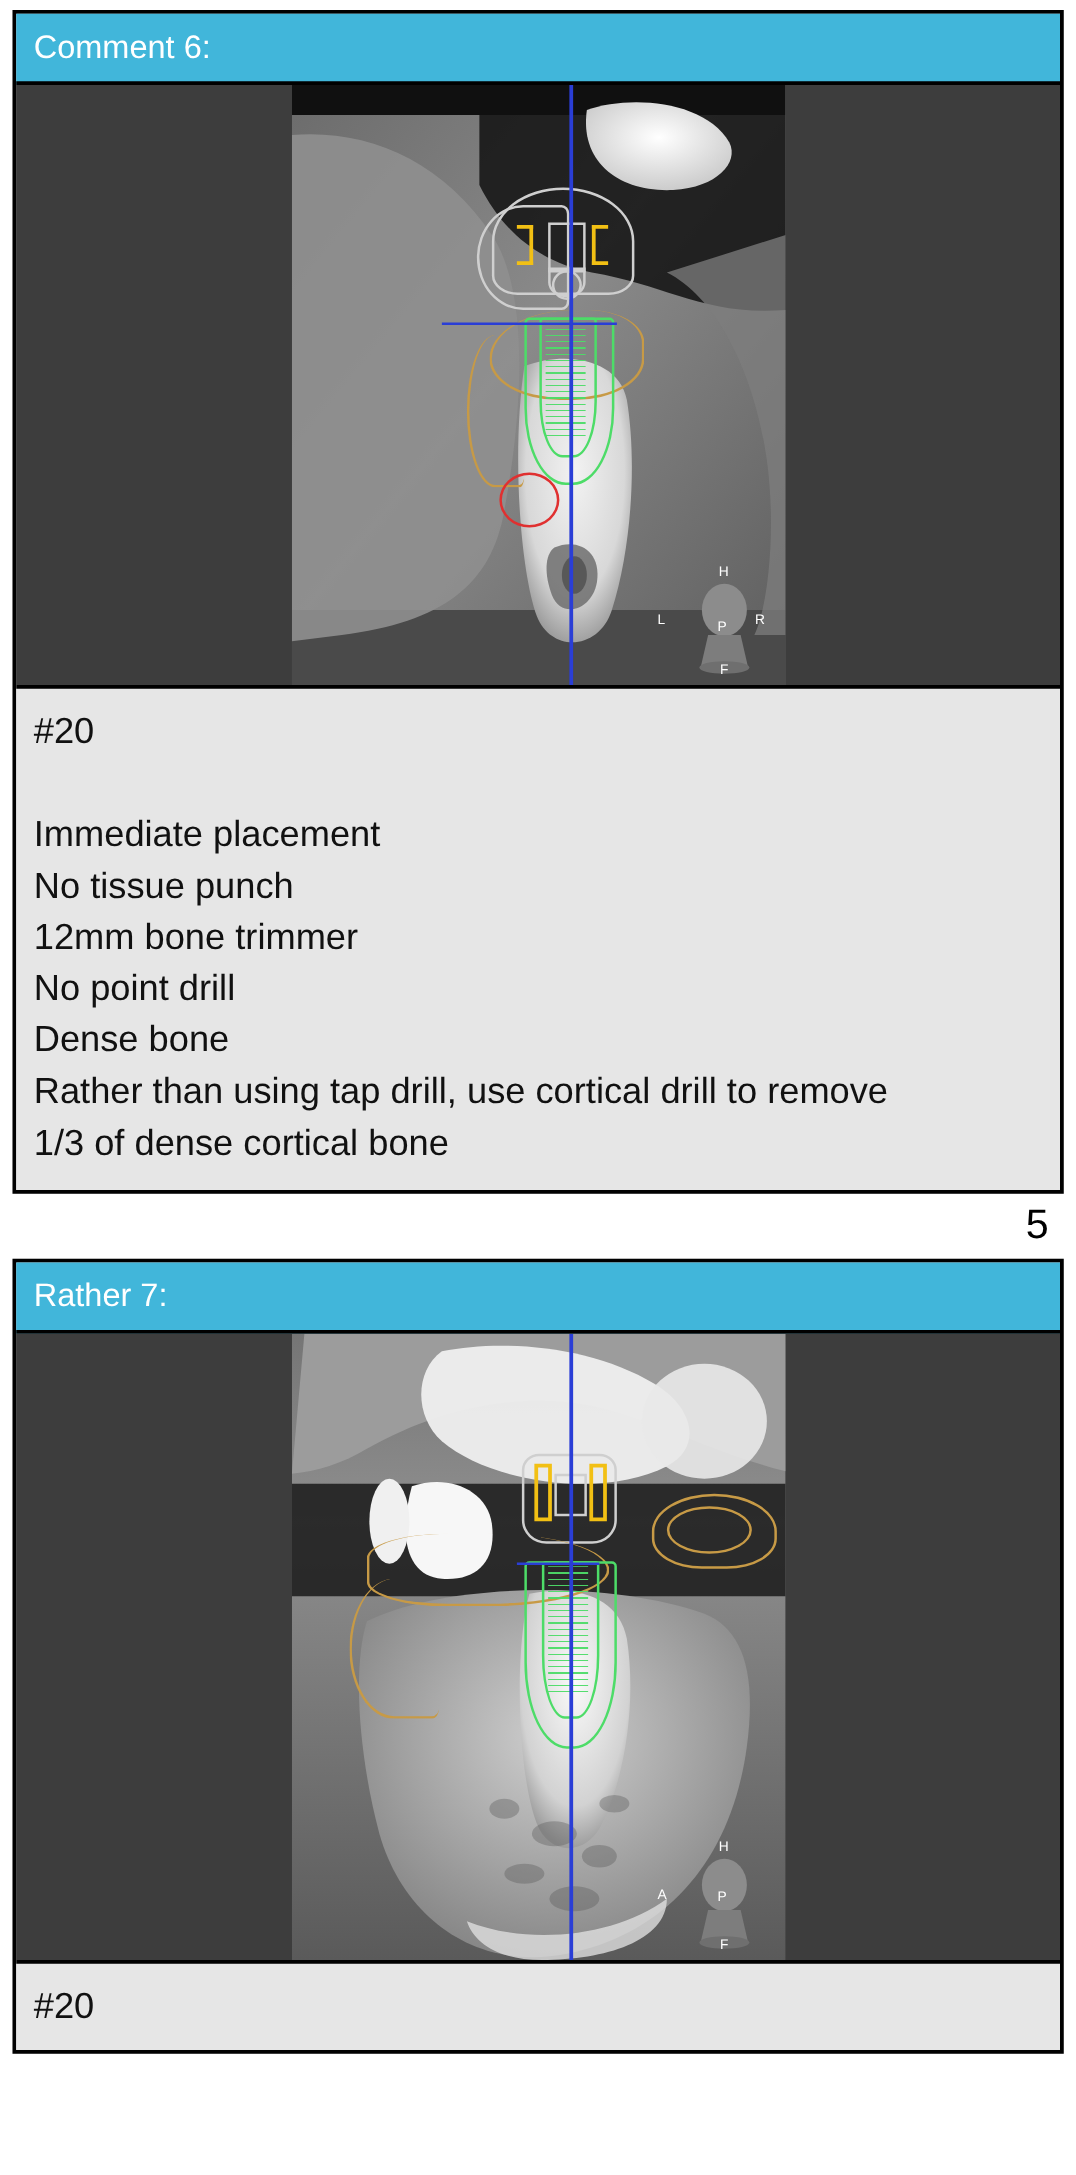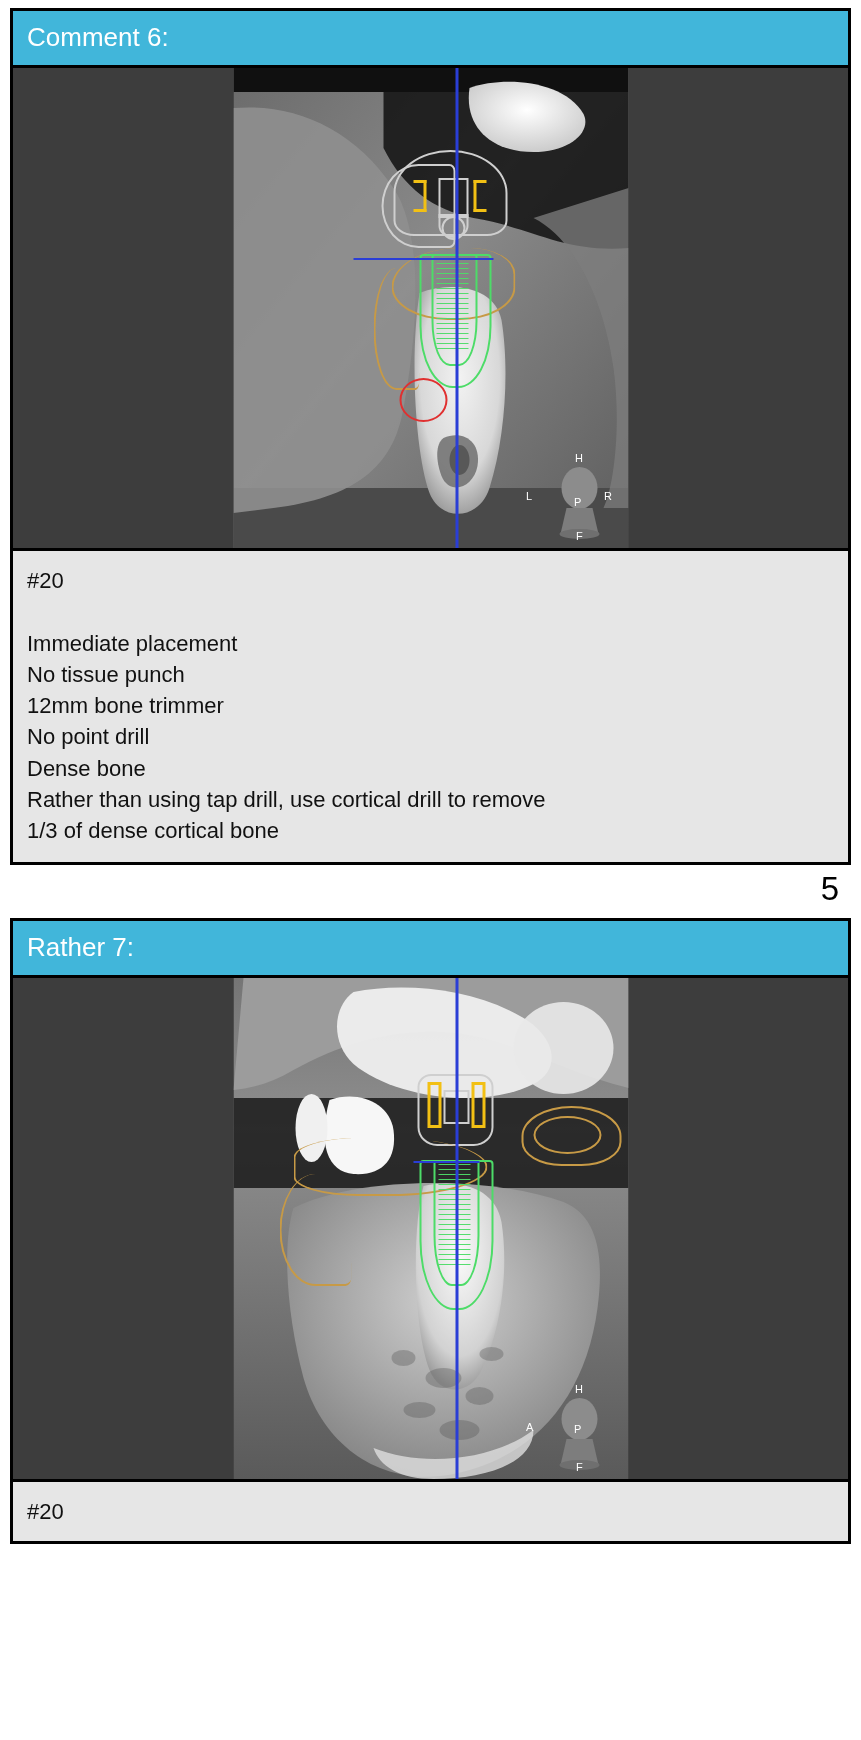--- a/index.html
+++ b/index.html
@@ -41,21 +41,21 @@
 
   .card-image-wrap {
     background: #3d3d3d;
     position: relative;
     overflow: hidden;
   }
 
   .card-body {
     background: #e6e6e6;
     padding: 14px 14px 16px 14px;
-    font-size: 22px;
+    font-size: 29px;
     line-height: 1.42;
     color: #111111;
     border-top: 3px solid #000000;
     white-space: pre-wrap;
   }
 
   .page-number {
     text-align: right;
     font-size: 33px;
     color: #000000;

